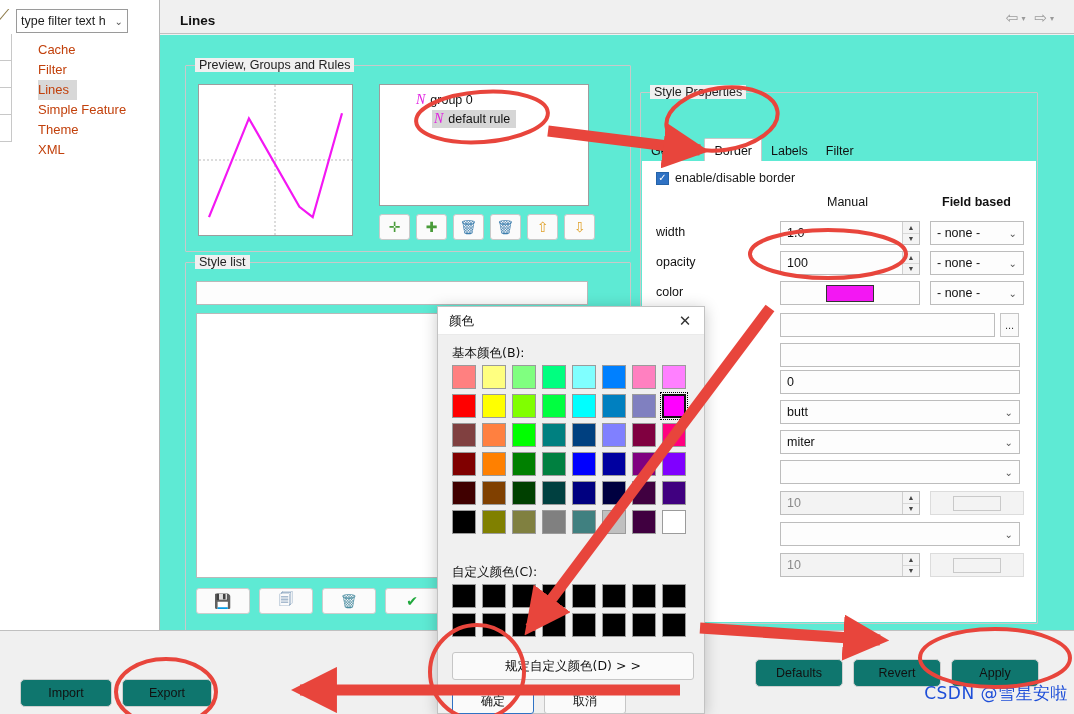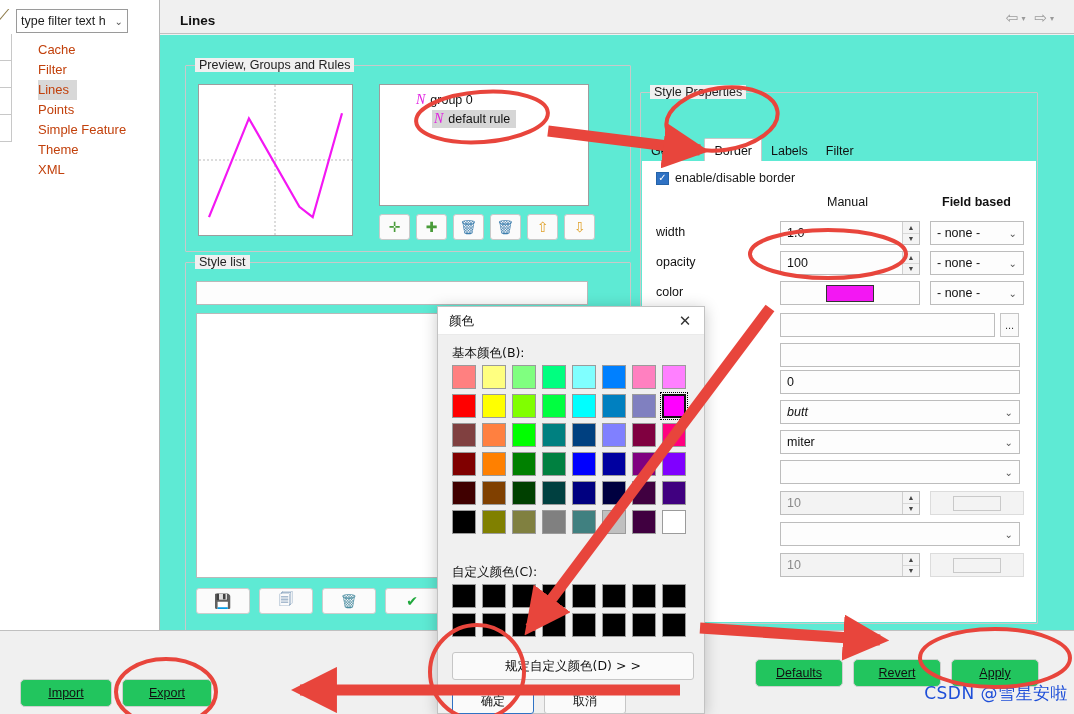--- a/index.html
+++ b/index.html
@@ -101,22 +101,22 @@
   .swatch{width:48px;height:17px;border:1px solid #333;box-sizing:border-box;}
   .dotsbtn{position:absolute;width:19px;height:24px;border:1px solid #c4c4c4;background:#fafafa;
            display:flex;align-items:center;justify-content:center;font-size:11px;color:#333;box-sizing:border-box;}
   .minibox{position:absolute;height:24px;border:1px solid #dcdcdc;background:#f3f3f3;box-sizing:border-box;
            display:flex;align-items:center;justify-content:center;}
   .minibox .inner{width:46px;height:13px;border:1px solid #c9c9c9;background:#f3f3f3;}
 
   
   .bottombar{position:absolute;left:0;top:630px;right:0;height:84px;background:#f0f0f0;
              border-top:1px solid #c0c0c0;box-sizing:border-box;}
-  .bbtn{position:absolute;height:26px;border:1px solid #cfcfcf;background:#22c55e;border-radius:5px;
-        display:flex;align-items:center;justify-content:center;font-size:12.5px;color:#111;text-decoration:underline;}
+  .bbtn{position:absolute;height:26px;border:1px solid #cfcfcf;background:#0f766e;border-radius:5px;
+        display:flex;align-items:center;justify-content:center;font-size:12.5px;color:#111;}
 
   
   .dlg{position:absolute;left:425;top:306px;width:268px;height:408px;background:#f0f0f0;
        border:1px solid #c2c2c2;box-shadow:0 2px 14px rgba(0,0,0,.22);box-sizing:border-box;}
   .dlg-title{position:absolute;left:0;top:0;right:0;height:28px;background:#fff;
              border-bottom:1px solid #eaeaea;box-sizing:border-box;}
   .dlg-title .t{position:absolute;left:11px;top:6px;font-size:12.5px;color:#111;
                 font-family:"DejaVu Sans",sans-serif;}
   .dlg-x{position:absolute;right:8px;top:4px;width:22px;height:20px;display:flex;align-items:center;
          justify-content:center;font-size:15px;color:#333;}
@@ -162,23 +162,20 @@
 
     <div class="navlist" id="navlist">
         <div class="navrow">
           <div class="navitem">Cache</div>
         </div>
         <div class="navrow">
           <div class="navitem">Filter</div>
         </div>
         <div class="navrow"><div class="navitem sel">Lines</div></div>
         <div class="navrow">
-          <div class="navitem">Points</div>
-        </div>
-        <div class="navrow">
           <div class="navitem">Simple Feature</div>
         </div>
         <div class="navrow">
           <div class="navitem">Theme</div>
         </div>
         <div class="navrow">
           <div class="navitem">XML</div>
         </div>
       </div>
   </div>
@@ -322,21 +319,21 @@
             </div>
             <div class="prow" style="top: 182px; width: 100%;">
               <div class="pinput" style="left: 138px; width: 240px;"></div>
             </div>
             <div class="prow" style="top: 209px; width: 100%;">
               <div class="plabel" style="top: 4px;">offset</div>
               <div class="pinput" style="left: 138px; width: 240px;">
                 <span>0</span>
               </div>
             </div>
-            <div class="prow" style="top: 239px; width: 100%; font-style: italic;">
+            <div class="prow" style="top: 239px; width: 100%;">
               <div class="pselect" style="left: 138px; width: 240px;">
                 <span>butt</span>
                 <span class="cv">⌄</span>
               </div>
             </div>
             <div class="prow" style="top: 269px; width: 100%;">
               <div class="pselect" style="left: 138px; width: 240px;">
                 <span>miter</span>
                 <span class="cv">⌄</span>
               </div>

